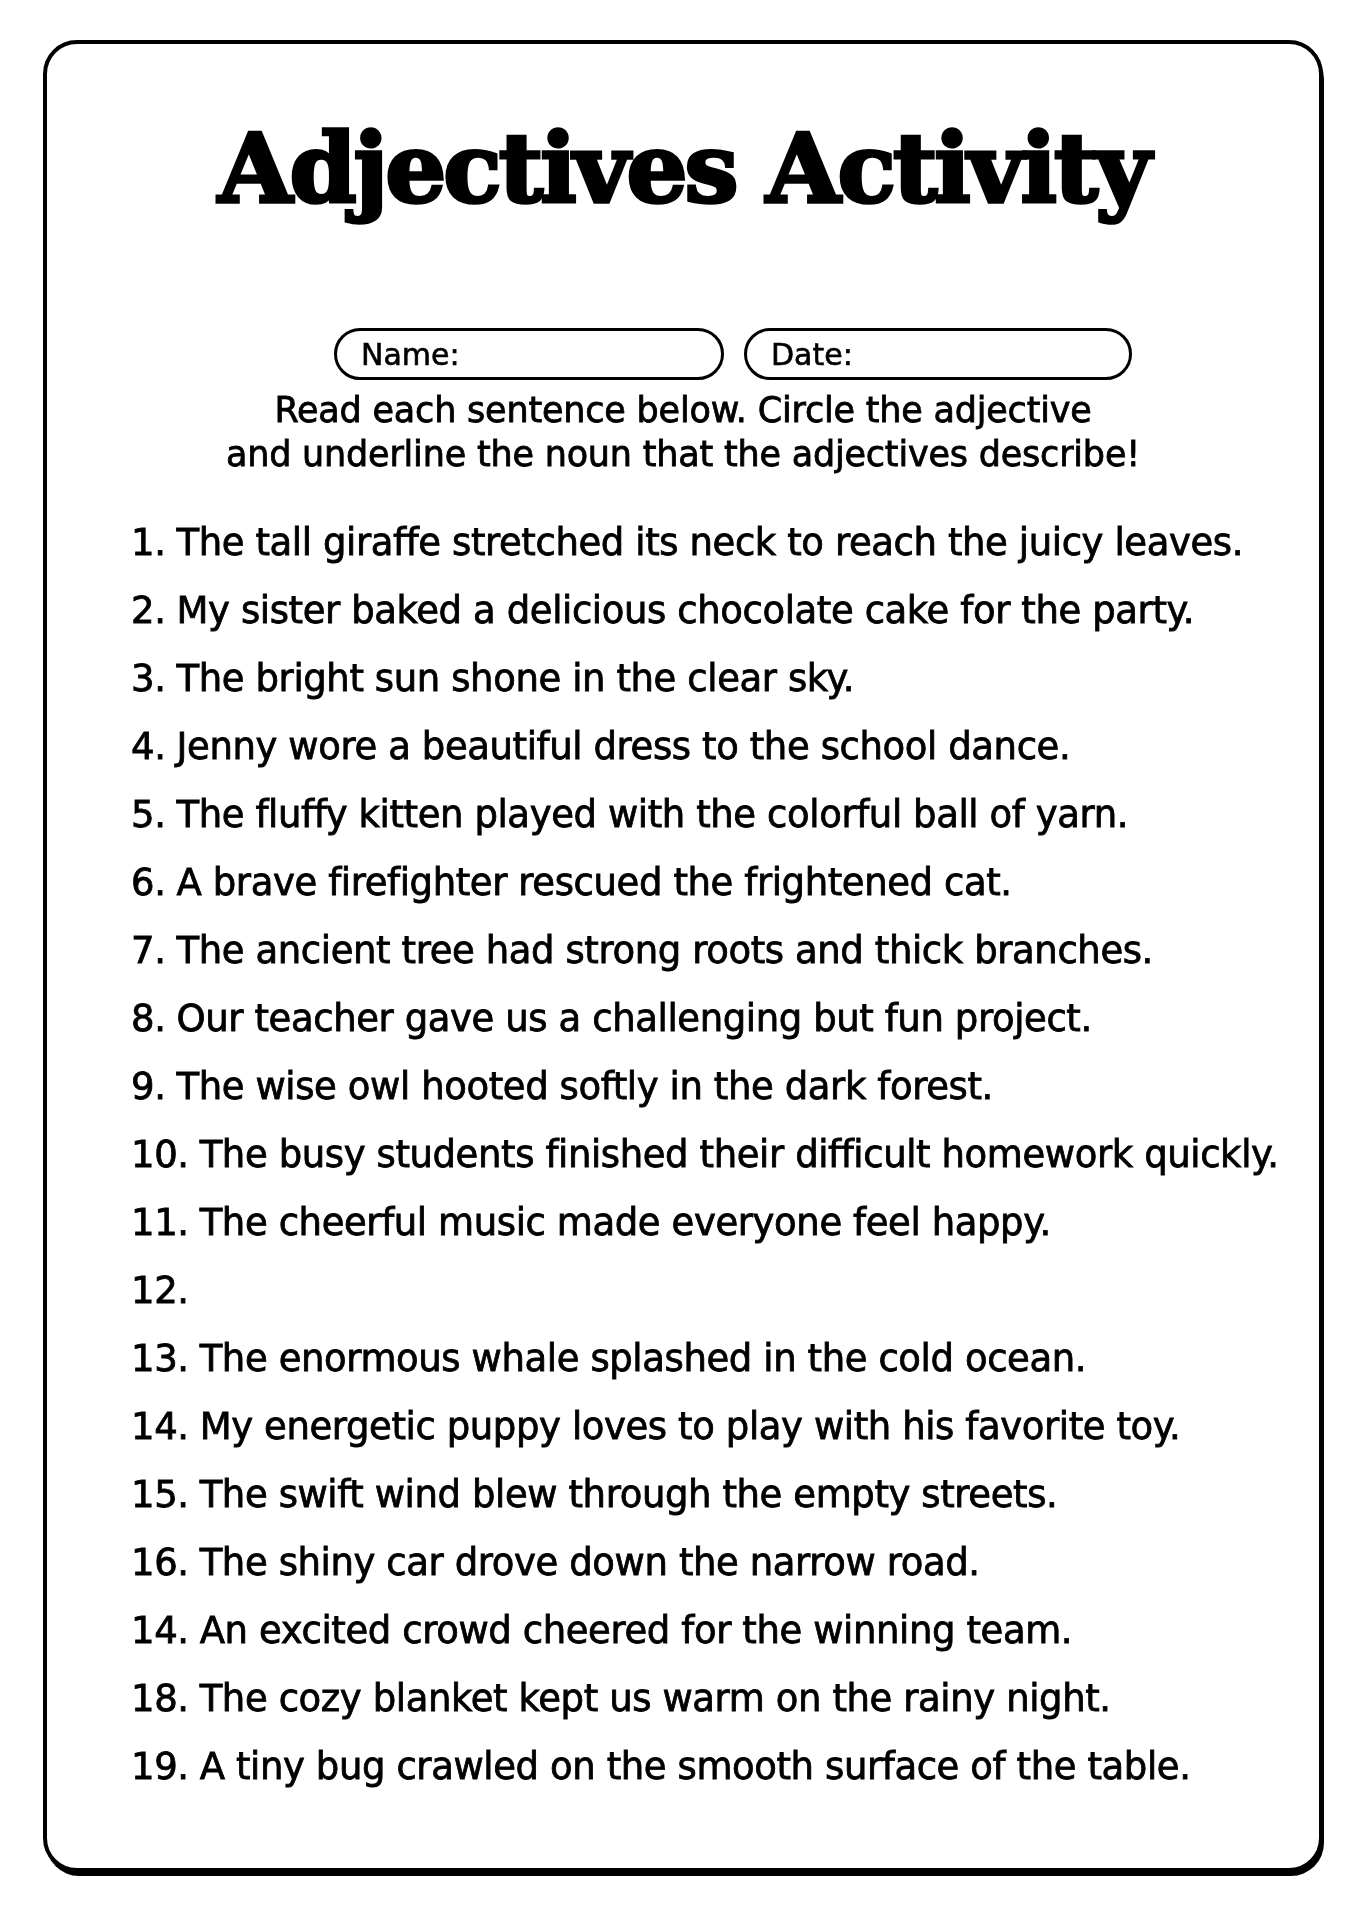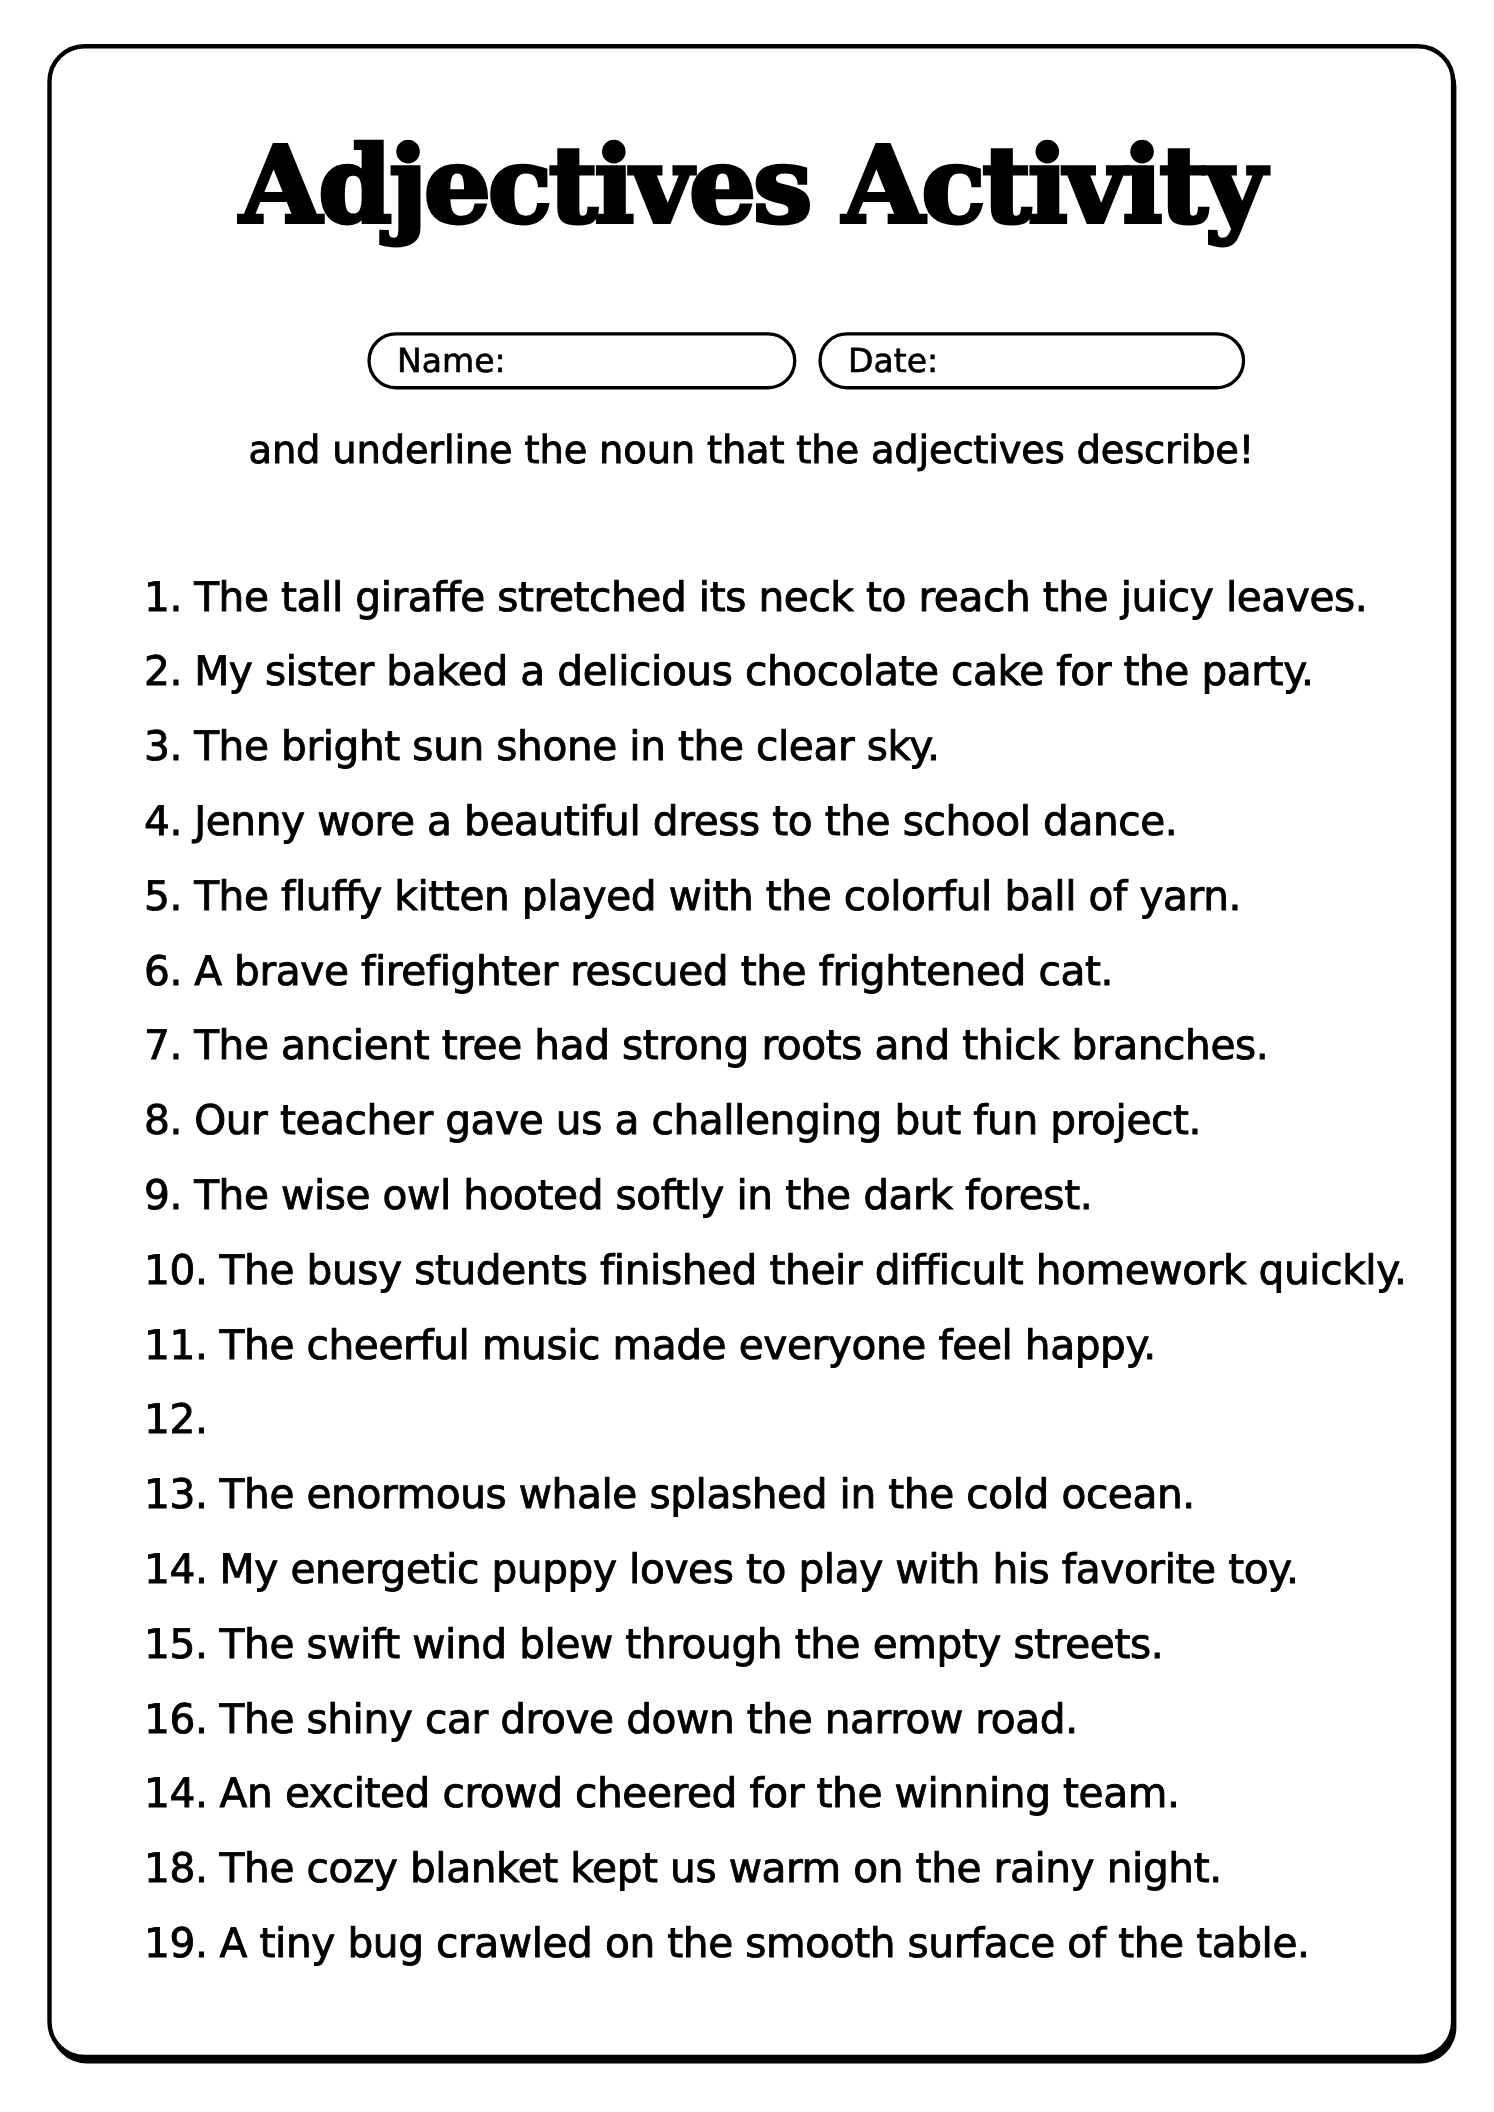--- a/index.html
+++ b/index.html
@@ -16,21 +16,21 @@
     box-shadow:2px 5px 0 -1px #000;
   }
   .title {
     position:absolute; top:72px; left:0; width:100%;
     text-align:center;
     font-family:"DejaVu Serif", serif; font-weight:bold;
     font-size:96px; line-height:1.1; letter-spacing:-3px;
     -webkit-text-stroke:3.5px #000;
   }
   .pill-row {
-    position:absolute; top:258px; left:287px;
+    position:absolute; top:284px; left:287px;
     display:flex; gap:20px;
   }
   .pill {
     height:52px; background:#fff;
     border:3px solid #000; border-radius:28px;
     display:flex; align-items:center; padding-left:24px;
     font-size:30px; -webkit-text-stroke:0.6px #000;
   }
   .pill-name { width:390px; }
   .pill-date { width:388px;justify-content:center; }
@@ -64,20 +64,21 @@
         <span class="label">Name:</span>
         <span class="value"></span>
       </div>
       <div class="pill pill-date">
         <span class="label">Date:</span>
         <span class="value"></span>
       </div>
     </div>
 
     <div class="instructions">
+      <div>Read each sentence below. Circle the adjective</div>
       <div>and underline the noun that the adjectives describe!</div>
     </div>
 
     <div class="sentences">
 
         <div class="sentence">
           <span class="num">1.</span>
           <span class="text">The tall giraffe stretched its neck to reach the juicy leaves.</span>
         </div>
 

